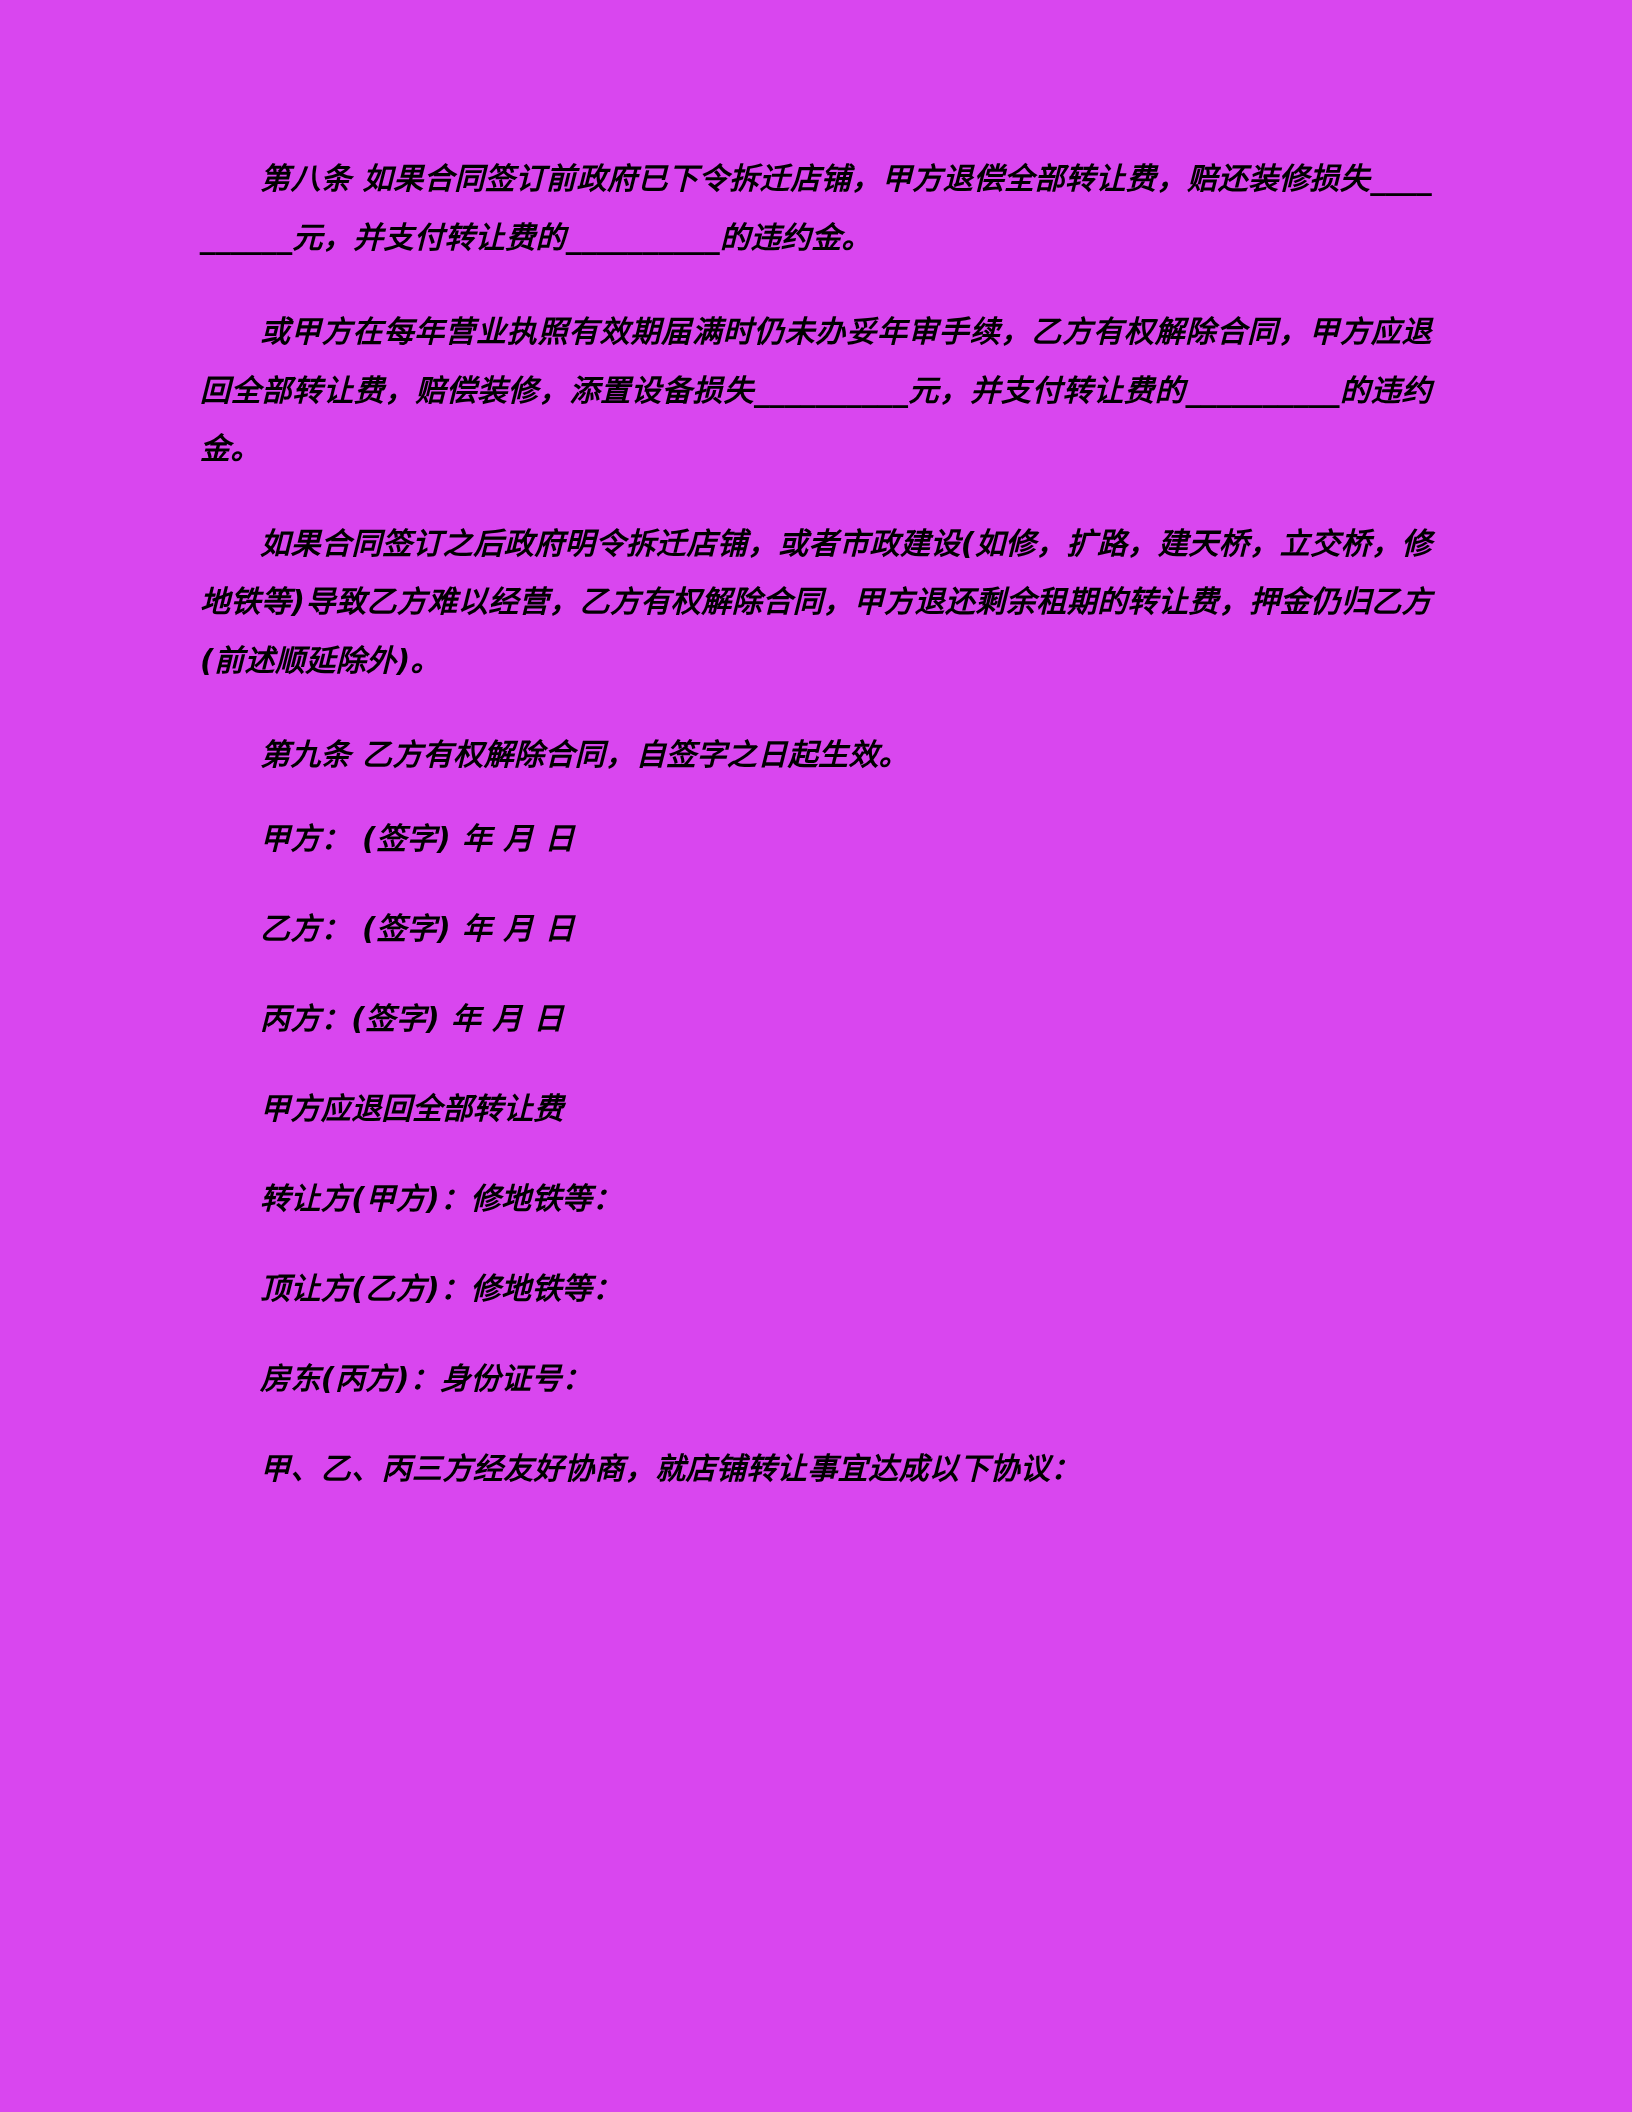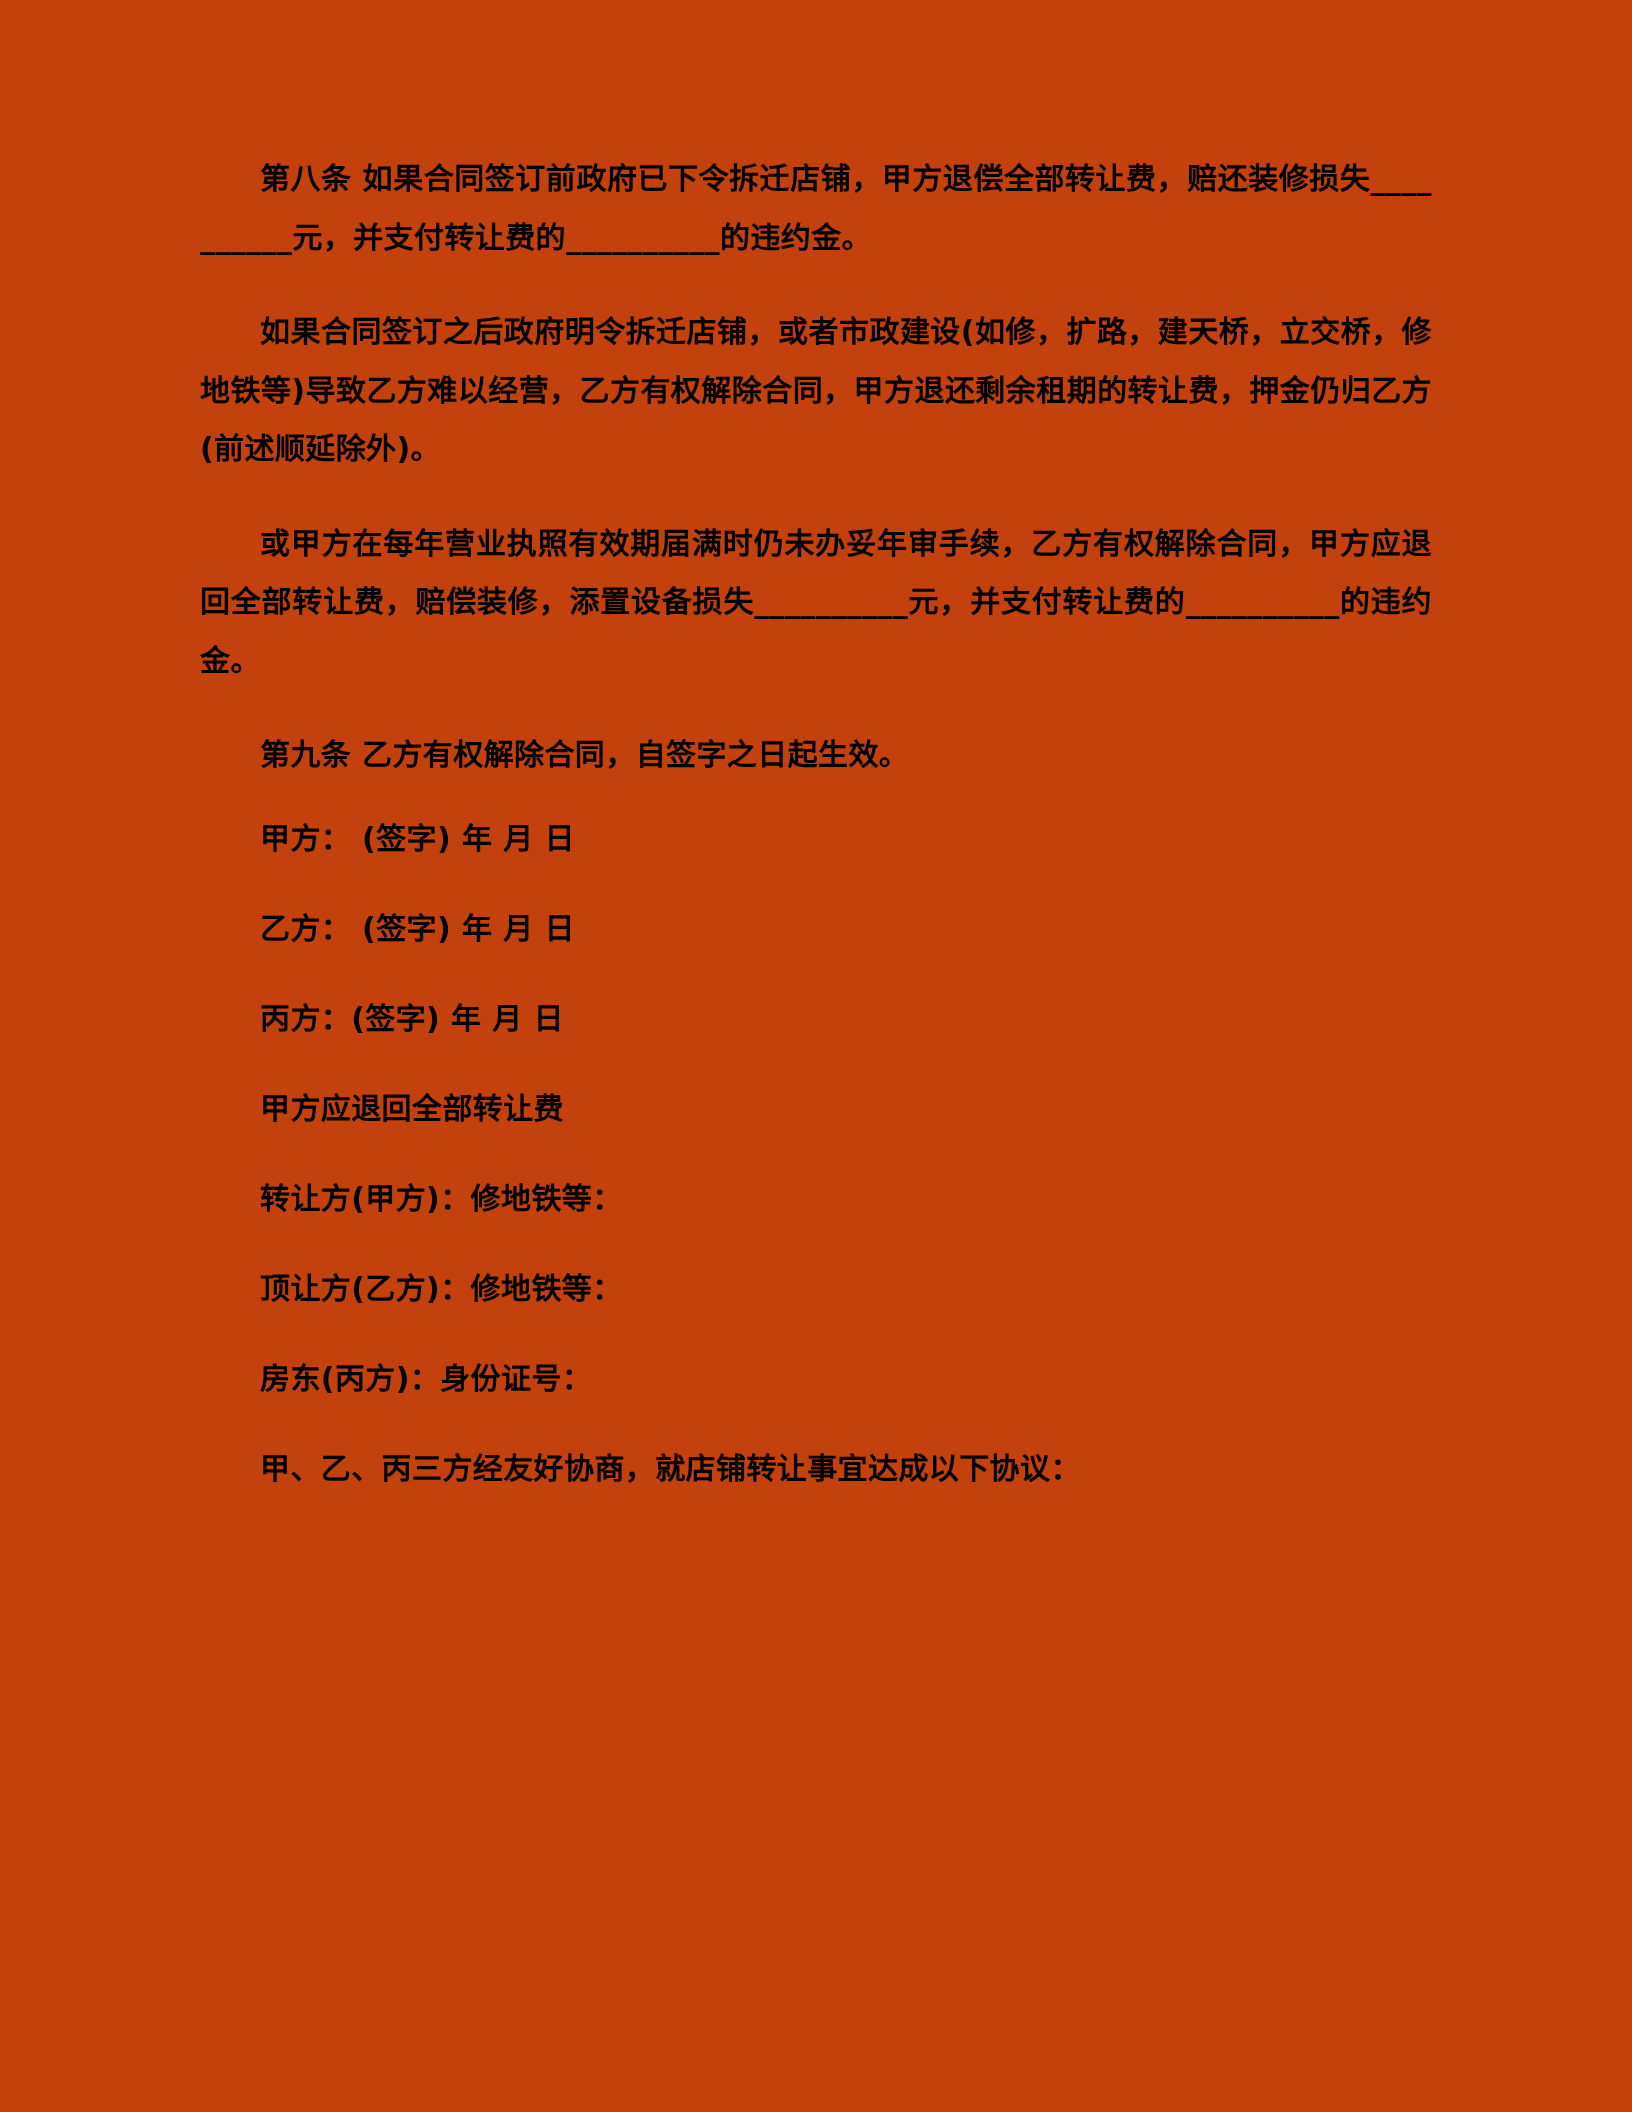--- a/index.html
+++ b/index.html
@@ -14,21 +14,22 @@
     font-family: "DejaVu Sans", "Liberation Sans", sans-serif;
     color: #000000;
     -webkit-font-smoothing: antialiased;
   }
   .page {
     position: relative;
     width: 1632px;
     height: 2112px;
     box-sizing: border-box;
     padding: 150px 200px 0 200px;
-    background: #c2410c;
+    background: #d946ef;
+    font-style: italic;
   }
   .doc-body {
     width: 1232px;
   }
   p.para {
     margin: 0 0 36px 0;
     font-size: 30px;
     line-height: 1.95;
     font-weight: 700;
     letter-spacing: 0.4px;
@@ -50,23 +51,23 @@
   }
 </style>
 </head>
 <body>
 
 <div class="page">
   <div class="doc-body">
 
     <p class="para">第八条 如果合同签订前政府已下令拆迁店铺，甲方退偿全部转让费，赔还装修损失__________元，并支付转让费的__________的违约金。</p>
 
+    <p class="para">或甲方在每年营业执照有效期届满时仍未办妥年审手续，乙方有权解除合同，甲方应退回全部转让费，赔偿装修，添置设备损失__________元，并支付转让费的__________的违约金。</p>
+
     <p class="para">如果合同签订之后政府明令拆迁店铺，或者市政建设(如修，扩路，建天桥，立交桥，修地铁等)导致乙方难以经营，乙方有权解除合同，甲方退还剩余租期的转让费，押金仍归乙方(前述顺延除外)。</p>
-
-    <p class="para">或甲方在每年营业执照有效期届满时仍未办妥年审手续，乙方有权解除合同，甲方应退回全部转让费，赔偿装修，添置设备损失__________元，并支付转让费的__________的违约金。</p>
 
     <p class="para tight">第九条 乙方有权解除合同，自签字之日起生效。</p>
 
     <p class="sig-line">甲方： (签字) 年 月 日</p>
 
     <p class="sig-line">乙方： (签字) 年 月 日</p>
 
     <p class="sig-line">丙方：(签字) 年 月 日</p>
 
     <p class="sig-line">甲方应退回全部转让费</p>

